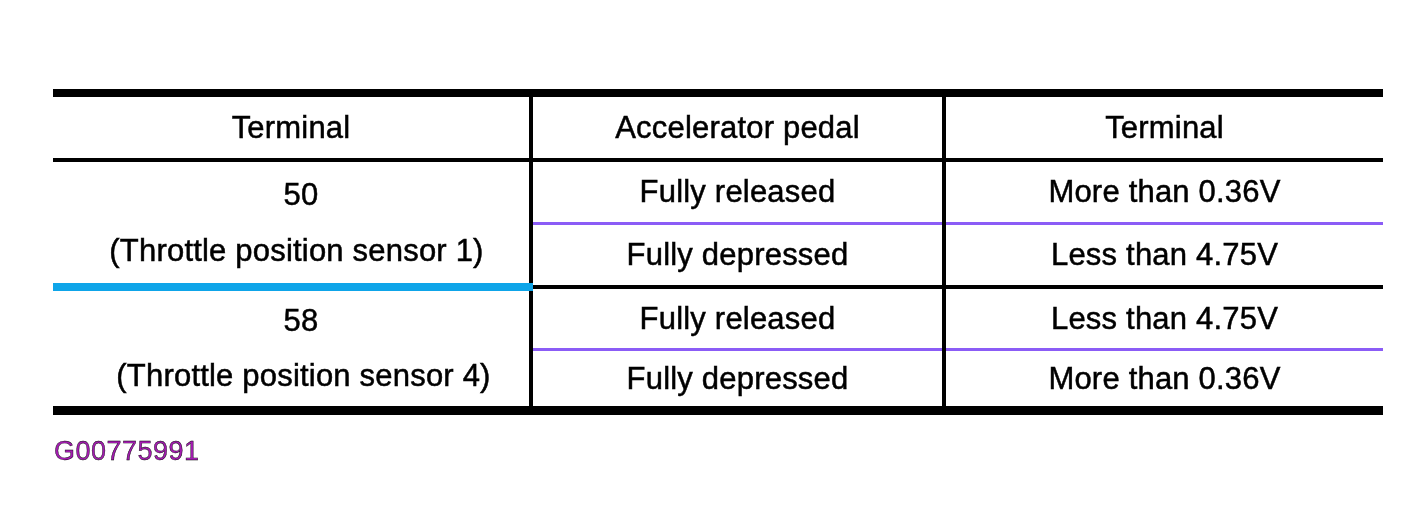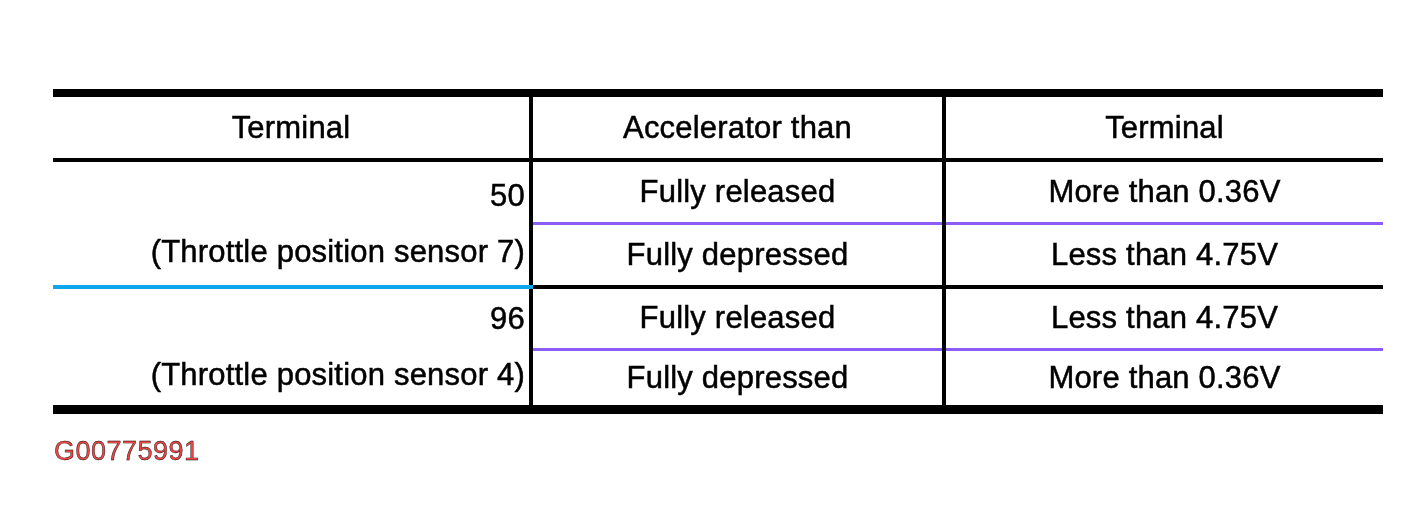--- a/index.html
+++ b/index.html
@@ -44,71 +44,71 @@
   .vline { border-left: 4px solid #000; }
   td.mid { text-align: center; vertical-align: middle; }
   tbody tr.r1 { height: 63px; }
   tbody tr.r2 { height: 64px; }
   tbody tr.r3 { height: 62px; }
   tbody tr.r4 { height: 60px; }
   tr.sub-end td.mid { border-bottom: 3px solid #8b5cf6; }
   tr.group-end td { border-bottom: 4px solid #000; }
   td.terminal-cell {
     vertical-align: middle;
-    text-align: right;
+    text-align: center;
     padding-left: 20px;
     line-height: 1.66;
-    border-bottom: 4px solid #0ea5e9;
+    border-bottom: 8px solid #0ea5e9;
   }
   .term-desc.g1 { margin-left: -5px; }  
   .term-desc.g2 { margin-left: 9px; }
   
   .figure-id {
     position: absolute;
     left: 38px; top: 420px;
     font-size: 27px;
-    color: #ef4444;
+    color: #a21caf;
     -webkit-text-stroke: 0.4px #000;
     letter-spacing: 0.5px;
   }
 </style>
 </head>
 <body>
 
 <div class="page">
 
   <table class="spec-table">
     <colgroup>
       <col class="c1">
         <col class="c2">
         <col class="c3">
     </colgroup>
     <thead>
       <tr>
         <th>Terminal</th>
-        <th class="vline">Accelerator than</th>
+        <th class="vline">Accelerator pedal</th>
         <th class="vline">Terminal</th>
       </tr>
     </thead>
     <tbody>
       <tr class="r1 sub-end">
         <td class="terminal-cell" rowspan="2">
           <div class="term-num">50</div>
-          <div class="term-desc g1">(Throttle position sensor 7)</div>
+          <div class="term-desc g1">(Throttle position sensor 1)</div>
         </td>
         <td class="mid vline">Fully released</td>
         <td class="mid vline">More than 0.36V</td>
       </tr>
       <tr class="r2 group-end">
         <td class="mid vline">Fully depressed</td>
         <td class="mid vline">Less than 4.75V</td>
       </tr>
       <tr class="r3 sub-end">
         <td class="terminal-cell" rowspan="2">
-          <div class="term-num">96</div>
+          <div class="term-num">58</div>
           <div class="term-desc g2">(Throttle position sensor 4)</div>
         </td>
         <td class="mid vline">Fully released</td>
         <td class="mid vline">Less than 4.75V</td>
       </tr>
       <tr class="r4">
         <td class="mid vline">Fully depressed</td>
         <td class="mid vline">More than 0.36V</td>
       </tr>
     </tbody>

